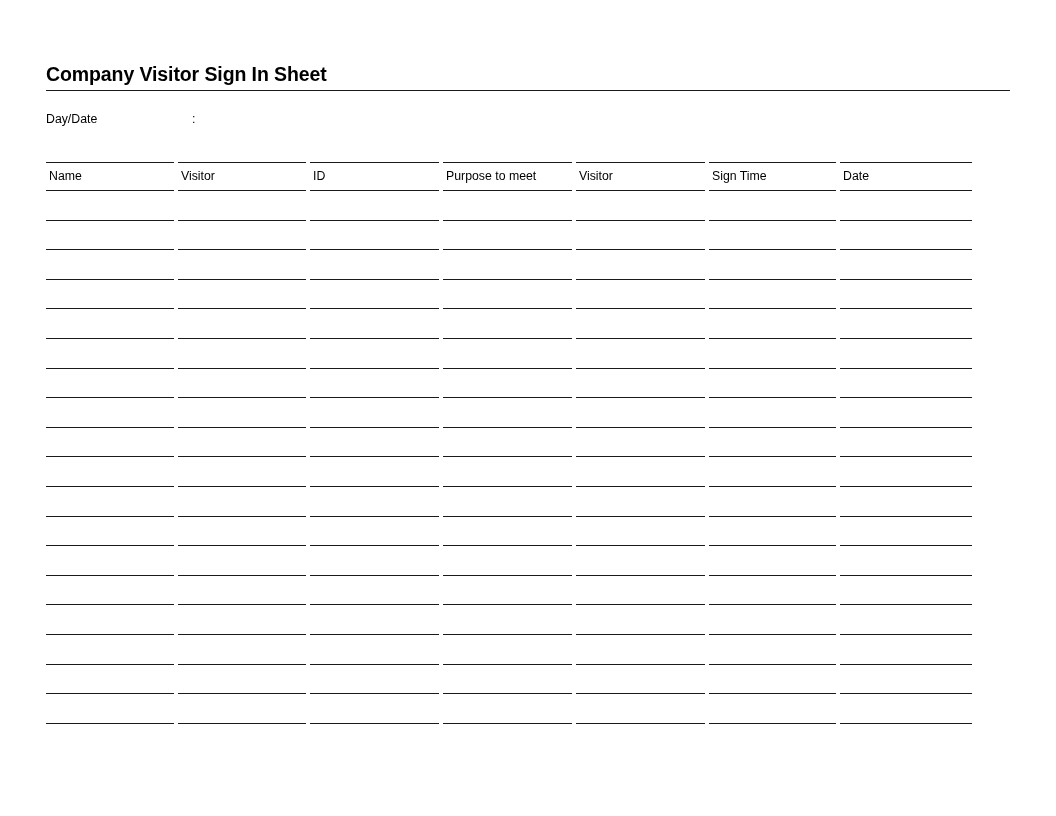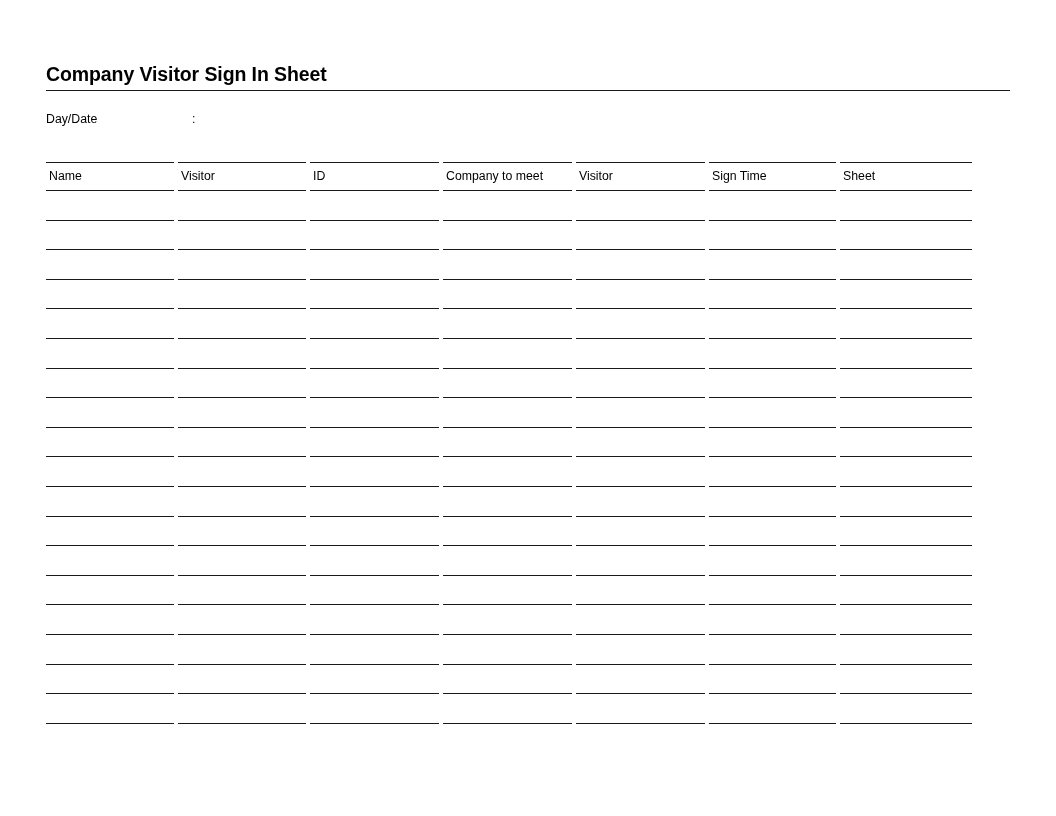--- a/index.html
+++ b/index.html
@@ -211,36 +211,36 @@
             <span class="hdr-label">Visitor</span>
           </span>
         </th>
         <th>
           <span class="cellrule">
             <span class="hdr-label">ID</span>
           </span>
         </th>
         <th>
           <span class="cellrule">
-            <span class="hdr-label">Company to meet</span>
+            <span class="hdr-label">Purpose to meet</span>
           </span>
         </th>
         <th>
           <span class="cellrule">
             <span class="hdr-label">Visitor</span>
           </span>
         </th>
         <th>
           <span class="cellrule">
             <span class="hdr-label">Sign Time</span>
           </span>
         </th>
         <th>
           <span class="cellrule">
-            <span class="hdr-label">Sheet</span>
+            <span class="hdr-label">Date</span>
           </span>
         </th>
       </tr>
     </thead>
     <tbody id="table-body">
         <tr class="body-row">
           <td>
             <span class="cellrule">
               <span class="entry"></span>
             </span>

